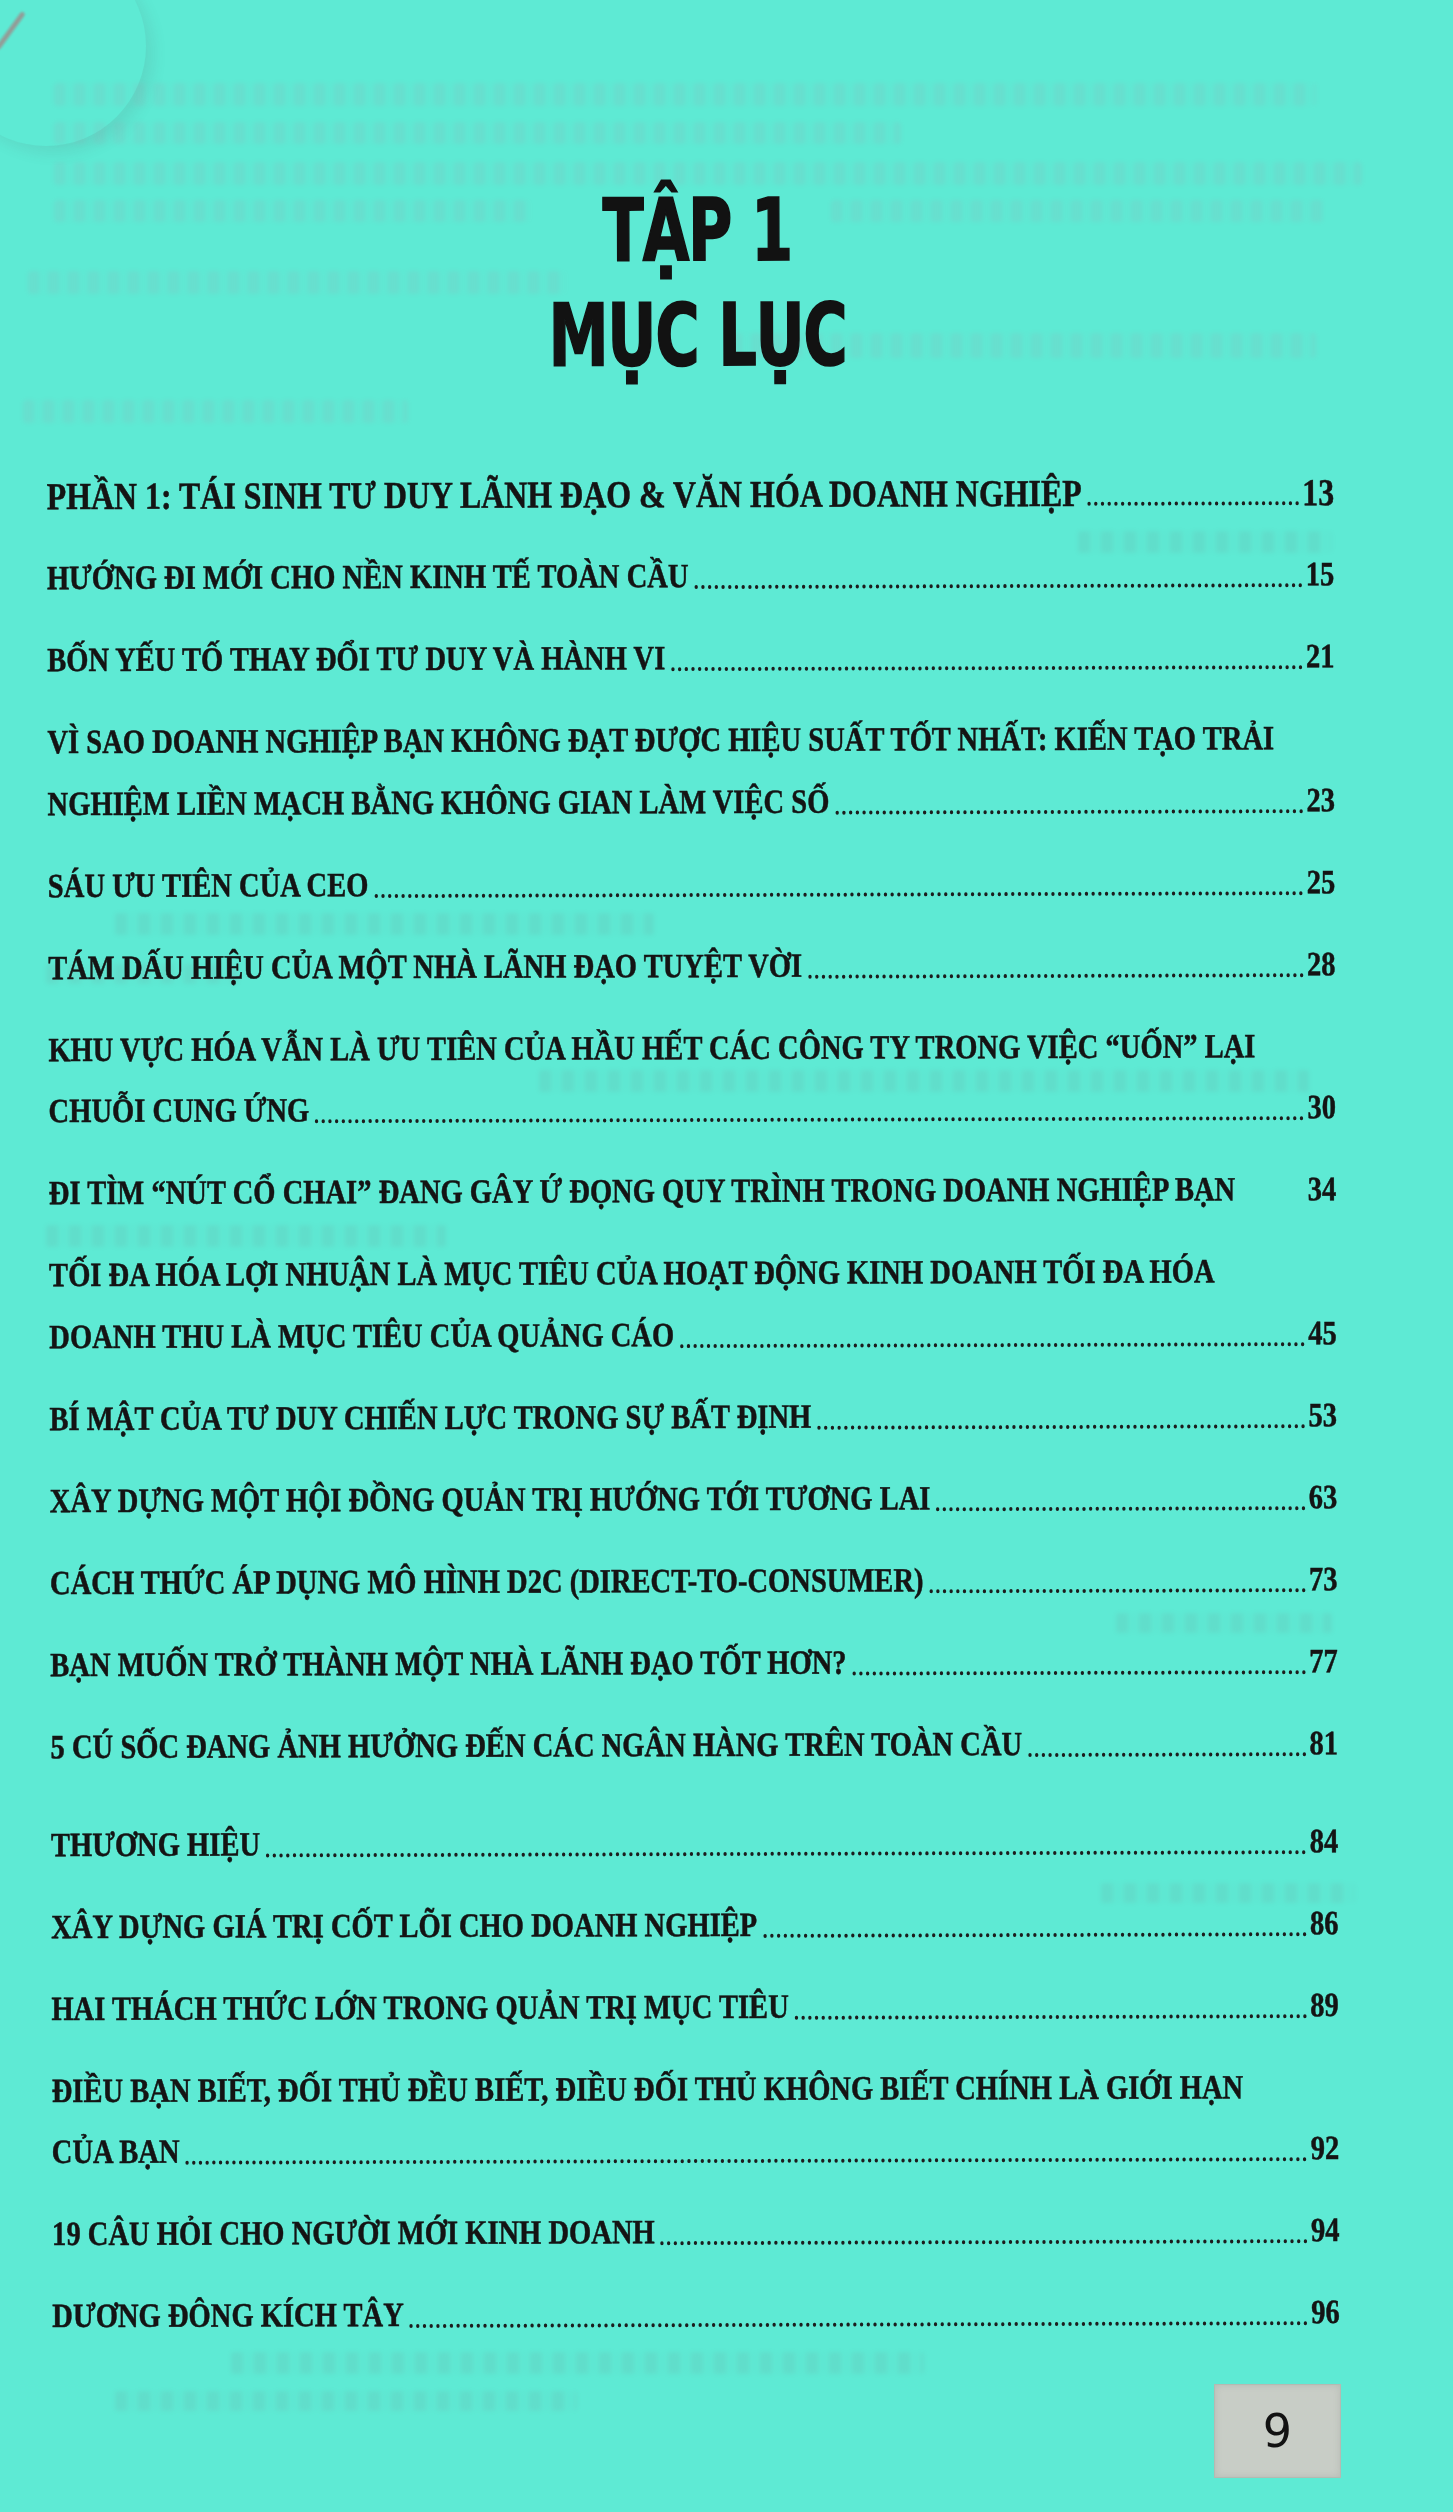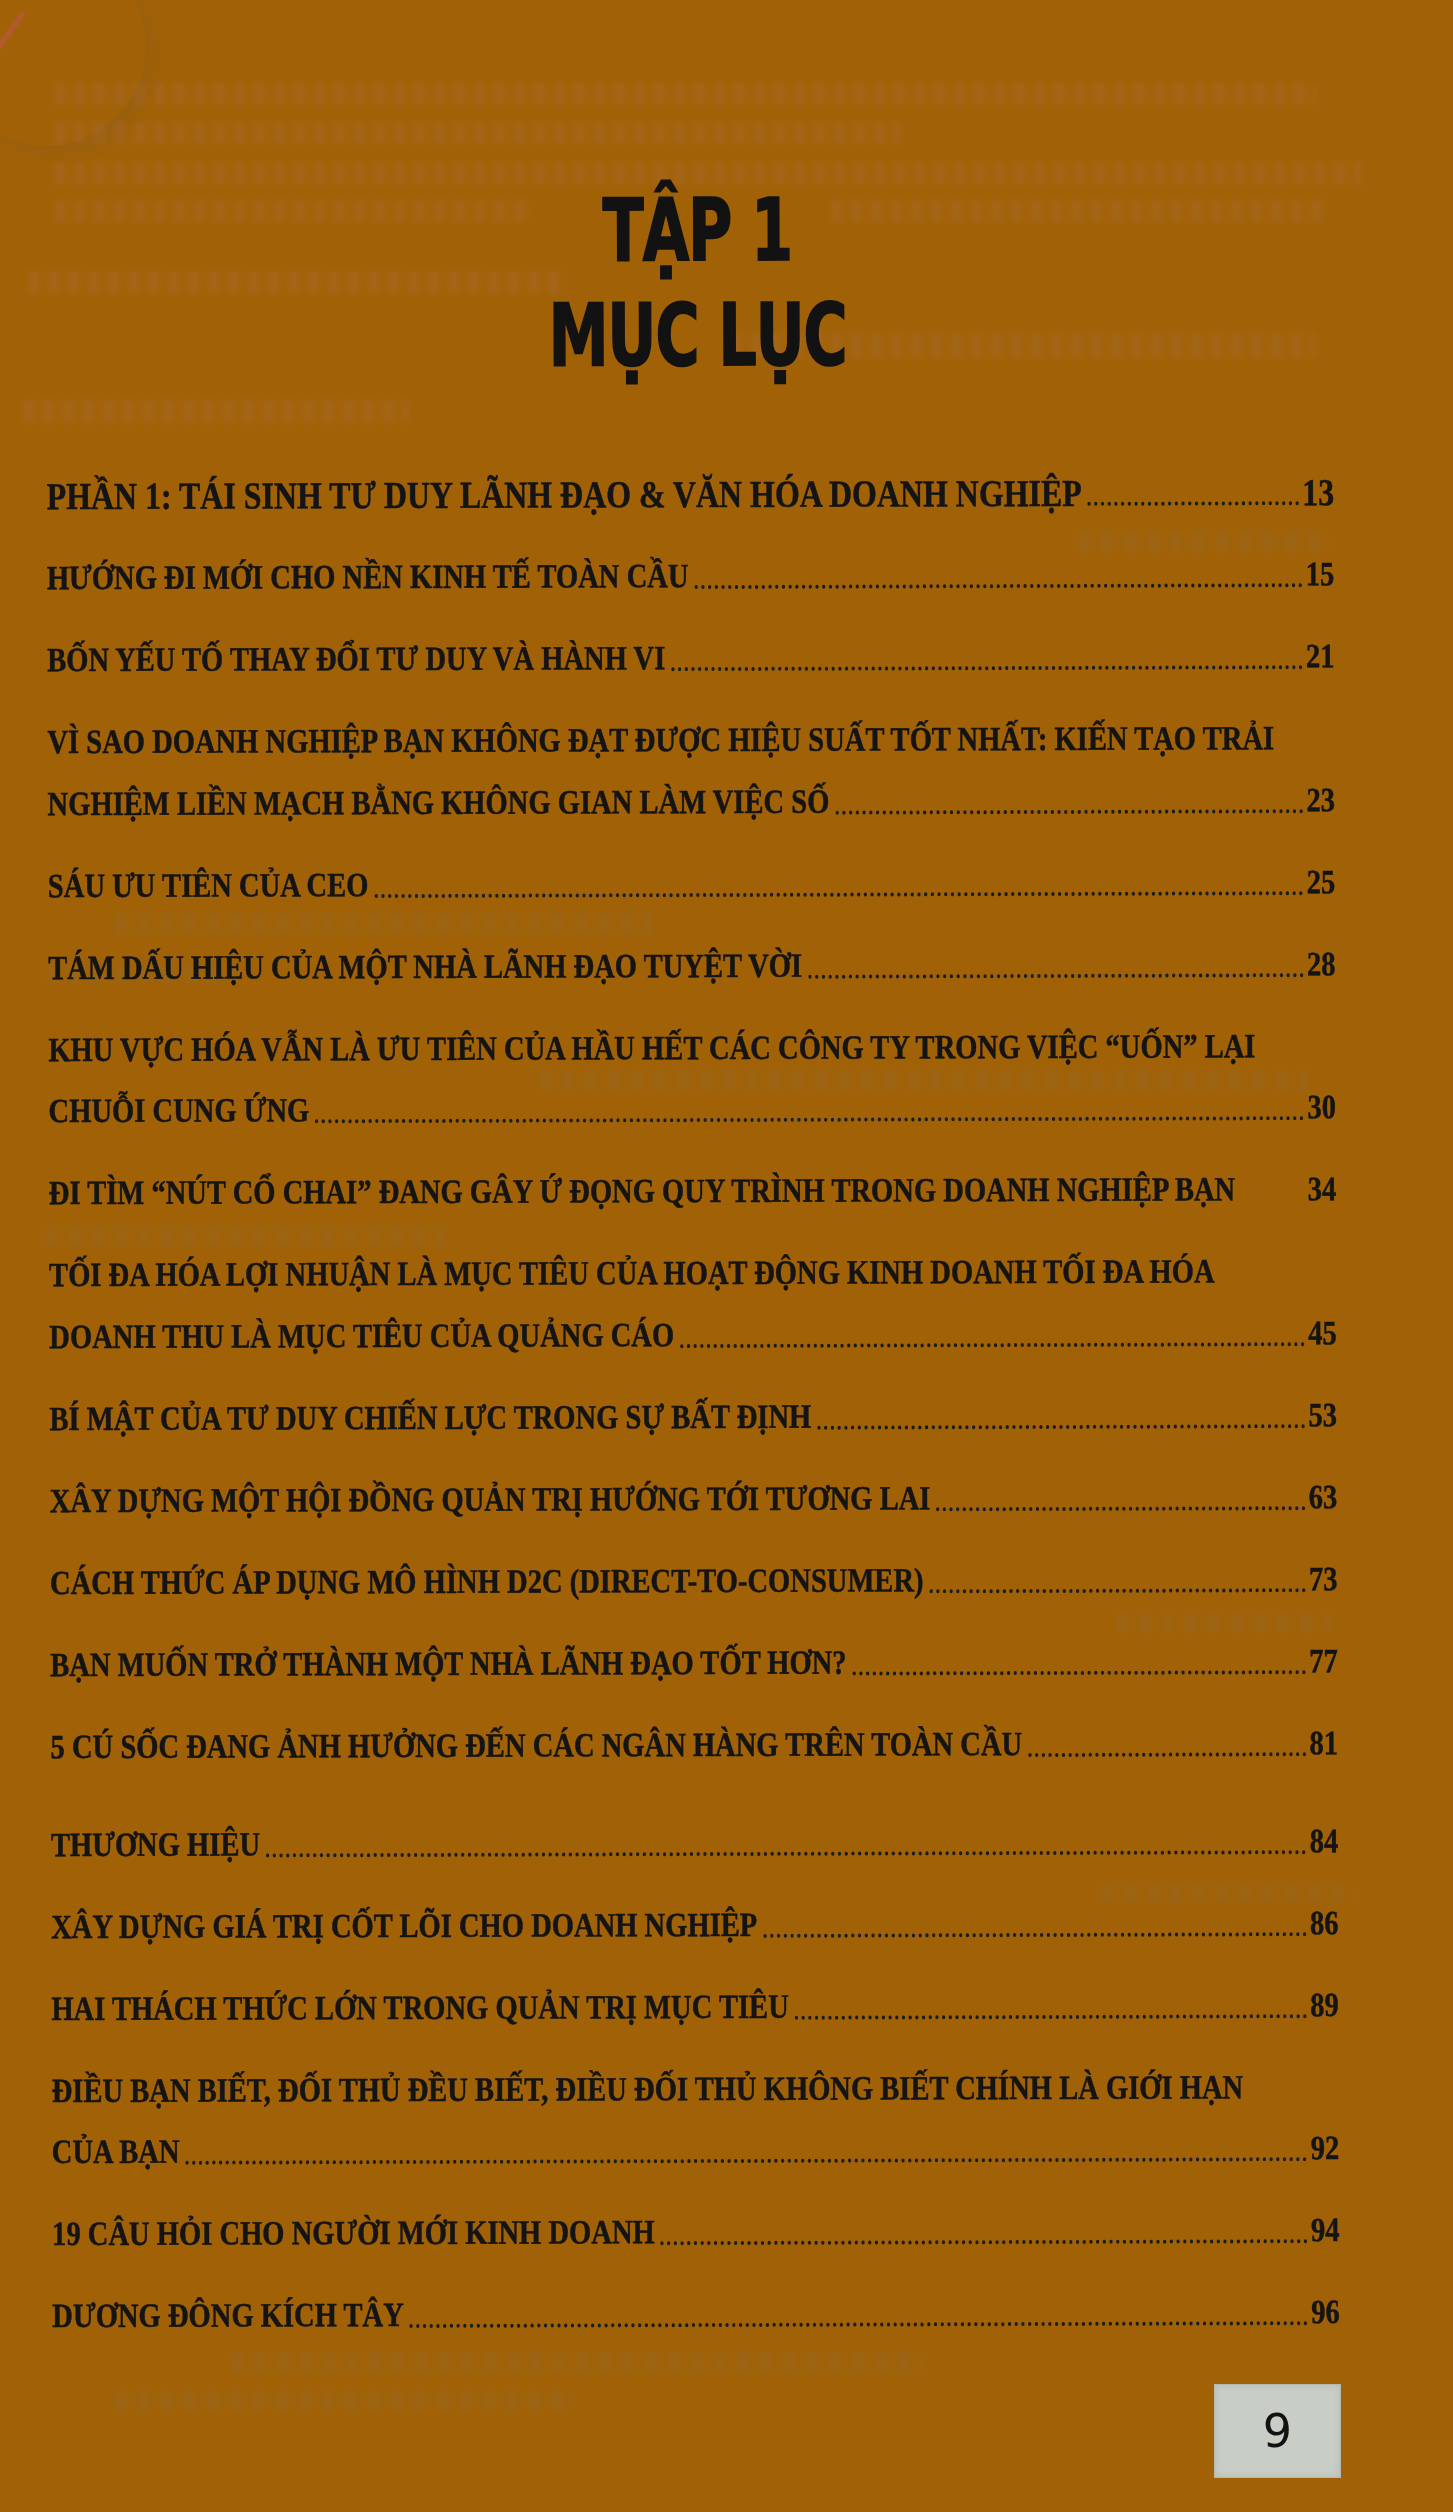--- a/index.html
+++ b/index.html
@@ -1,18 +1,18 @@
 <!DOCTYPE html>
 <html style="font-size:12.3px"><head>
 <meta charset="utf-8">
 <style>
   html, body { margin:0; padding:0; background:#ffffff; }
   .page {
     position:relative; width:1453px; height:2512px;
-    background:#a16207; overflow:hidden;
+    background:#5eead4; overflow:hidden;
     font-family:"Liberation Serif","DejaVu Serif",serif;
   }
   .skew { position:absolute; inset:0; transform:rotate(-0.18deg); transform-origin:50% 50%; }
 
   
   .corner-curl {
     position:absolute; left:-54px; top:-54px; width:200px; height:200px;
     border-radius:50%;
     box-shadow: 7.7px 7.7px 14px rgba(90,80,90,0.10);
     pointer-events:none;

